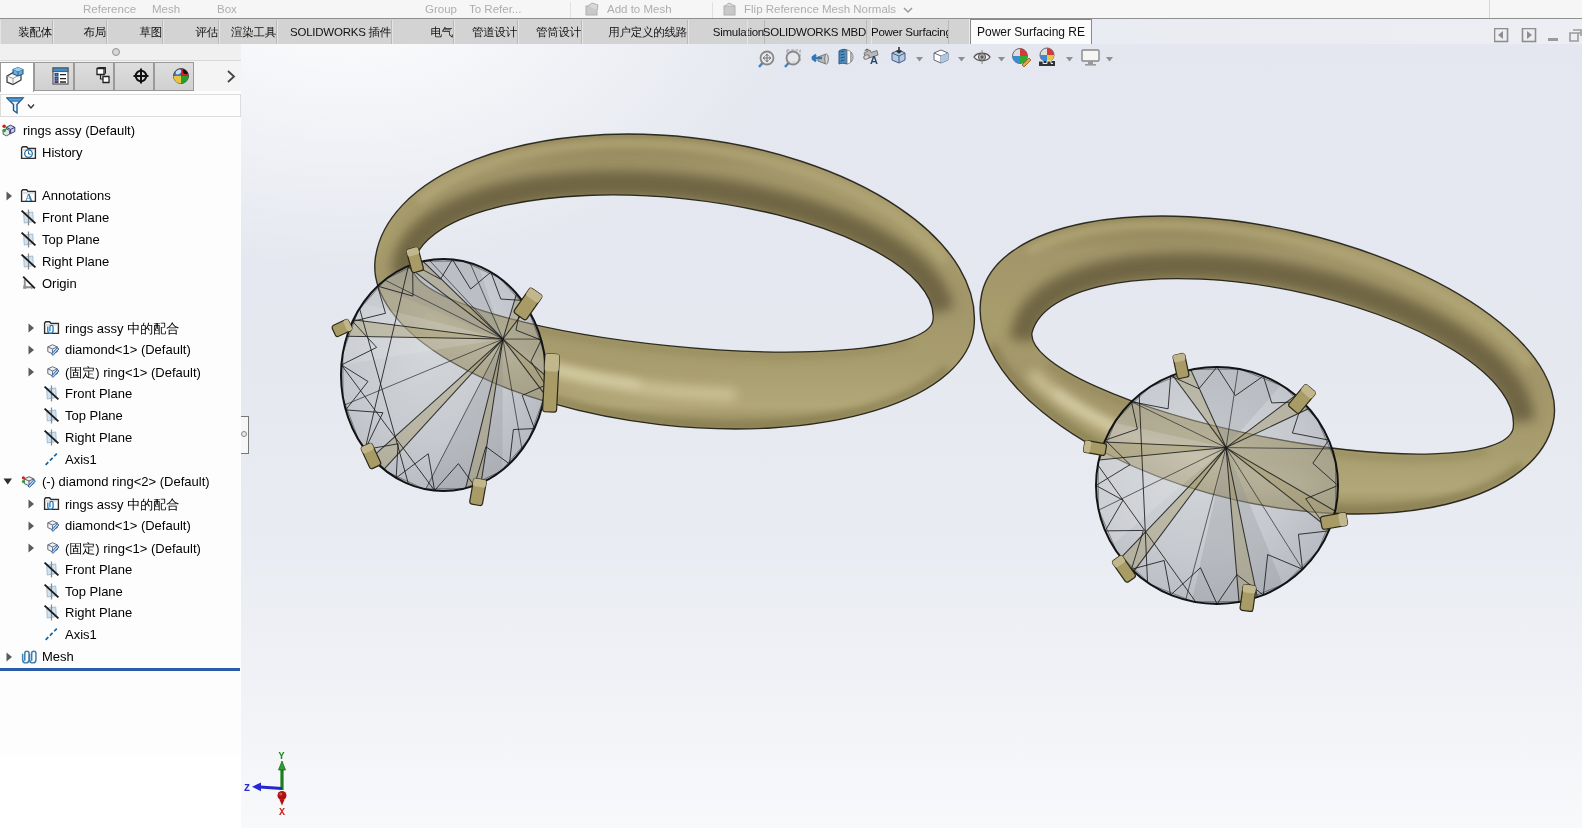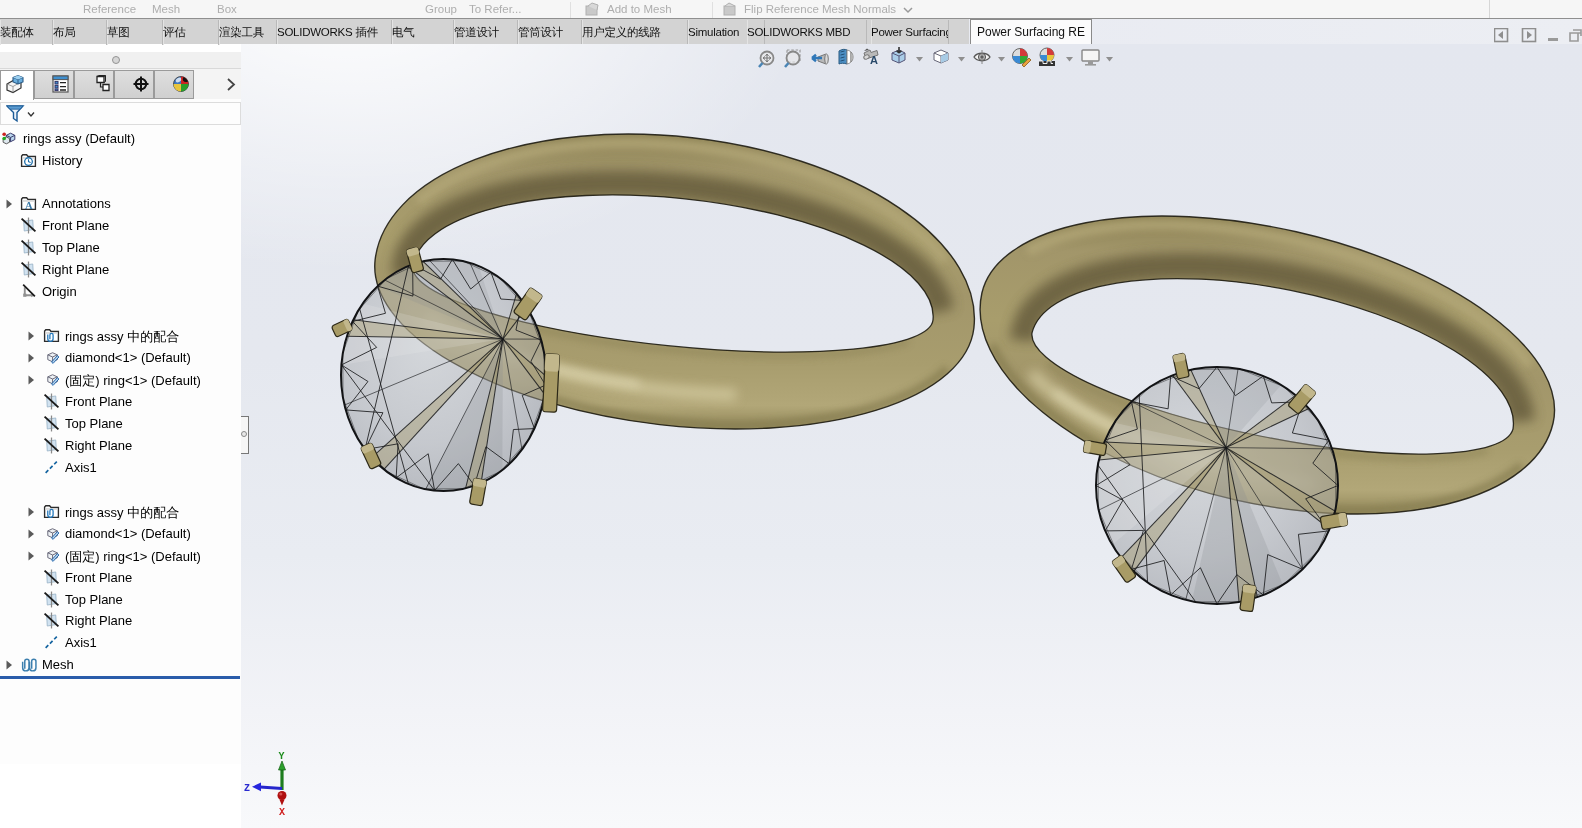--- a/index.html
+++ b/index.html
@@ -1,20 +1,20 @@
 <!DOCTYPE html>
 <html><head><meta charset="utf-8"><style>
 *{margin:0;padding:0;box-sizing:border-box}
 body{width:1582px;height:828px;overflow:hidden;font-family:"Liberation Sans",sans-serif;position:relative;background:#fff}
 #ribbon{position:absolute;left:0;top:0;width:1582px;height:18px;background:#f6f6f6;color:#aeaeae;font-size:11.5px}
 #ribbon span{position:absolute;top:3px;white-space:nowrap}
 #tabrow{position:absolute;left:0;top:18px;width:1582px;height:26px;background:linear-gradient(90deg,#d3d3d3 0,#d3d3d3 969px,#e9ebf2 969px,#eceef3 100%);border-top:1px solid #8f8f8f}
-.tab{position:absolute;top:1px;height:25px;font-size:11.5px;color:#111;text-align:left;line-height:25px;border-right:1px solid #b9b9b9;box-shadow:inset 1px 0 0 #e4e4e4;white-space:nowrap;overflow:hidden;letter-spacing:-0.25px}
+.tab{position:absolute;top:1px;height:25px;font-size:11.5px;color:#111;text-align:right;line-height:25px;border-right:1px solid #b9b9b9;box-shadow:inset 1px 0 0 #e4e4e4;white-space:nowrap;overflow:hidden;letter-spacing:-0.25px}
 .atab{position:absolute;top:0px;height:26px;background:#fbfbfc;border:1px solid #8a8a8a;border-bottom:none;font-size:12px;color:#111;text-align:center;line-height:25px}
-#panel{position:absolute;left:0;top:52px;width:241px;height:712px;background:#fdfdfd}
+#panel{position:absolute;left:0;top:44px;width:241px;height:712px;background:#fdfdfd}
 #vp{position:absolute;left:241px;top:44px;width:1341px;height:784px;
  background:radial-gradient(ellipse 800px 500px at 8% -8%, rgba(255,255,255,1) 0%, rgba(255,255,255,0) 58%),
  linear-gradient(180deg,#e4e7ef 0%,#e5e8ef 40%,#e9ecf2 65%,#f2f3f7 85%,#f8f9fb 100%);}
 .trow{position:absolute;height:22px;font-size:13px;color:#000;white-space:nowrap}
 .trow svg{position:absolute;top:2px}
 .tlabel{position:absolute;top:3px}
 </style></head><body>
 <div id="ribbon">
 <span style="left:83px">Reference</span>
 <span style="left:152px">Mesh</span>
@@ -240,20 +240,35 @@
         <path d="M8,0.5 V15.5" stroke="#8a8a8a" stroke-width="1.2"></path>
         <path d="M1.5,1.5 L14.5,13.5" stroke="#1a1a1a" stroke-width="1.8"></path>
       </svg>
       <span class="tlabel" style="left:65px">Right Plane</span>
     </div>
 <div class="trow" style="left:0;top:404.8px;width:241px">
       <svg style="left:43px" width="17" height="17" viewBox="0 0 16 16">
         <path d="M2.5,13 L13,2.5" stroke="#1464a0" stroke-width="1.6" stroke-dasharray="3.5,2.2" fill="none"></path>
       </svg>
       <span class="tlabel" style="left:65px">Axis1</span>
+    </div>
+<div class="trow" style="left:0;top:426.7px;width:241px">
+      <svg style="left:2px" width="12" height="18">
+        <path d="M1.5,5.5 L10,5.5 L5.75,11.5 Z" fill="#2e2e2e"></path>
+      </svg>
+      <svg style="left:20px" width="17" height="17" viewBox="0 0 16 16">
+        <g>
+          <path d="M4,5.5 L8.5,3.5 L13,5.5 L13,10 L8.5,12 L4,10 Z" fill="#e8edf2" stroke="#556" stroke-width="0.9"></path>
+<path d="M4,5.5 L8.5,7.5 L13,5.5 M8.5,7.5 L8.5,12" fill="none" stroke="#556" stroke-width="0.9"></path>
+<path d="M9,13.5 L14.5,7.5 L13,6.3 L7.5,12.3 Z" fill="#bcd7ee" stroke="#1a5fa8" stroke-width="0.9"></path>
+<circle cx="3.2" cy="4.5" r="1.5" fill="#cc2222"></circle>
+          <circle cx="3.2" cy="8" r="1.5" fill="#22aa22"></circle>
+        </g>
+      </svg>
+      <span class="tlabel" style="left:42px">(-) diamond ring&lt;2&gt; (Default)</span>
     </div>
 <div class="trow" style="left:0;top:448.6px;width:241px">
       <svg style="left:26px" width="10" height="18">
         <path d="M2.5,4.5 L8,9 L2.5,13.5 Z" fill="#5a5a5a"></path>
       </svg>
       <svg style="left:43px" width="17" height="17" viewBox="0 0 16 16">
         <path d="M1.5,13.5 V3.8 L2.6,2.6 H6.2 L7.6,4.2 H14.5 V13.5 Z" fill="#ffffff" stroke="#2d2d2d" stroke-width="1.3"></path>
         <path d="M2.2,5.6 H13.8" stroke="#d9d9d9" stroke-width="1.6"></path>
         <path d="M6.5,11.5 V7.5 A1.5,1.5 0 0 1 9.5,7.5 V11 A2.5,2.5 0 0 1 4.5,11 V7" fill="none" stroke="#2277bb" stroke-width="1.2"></path>
       </svg>

